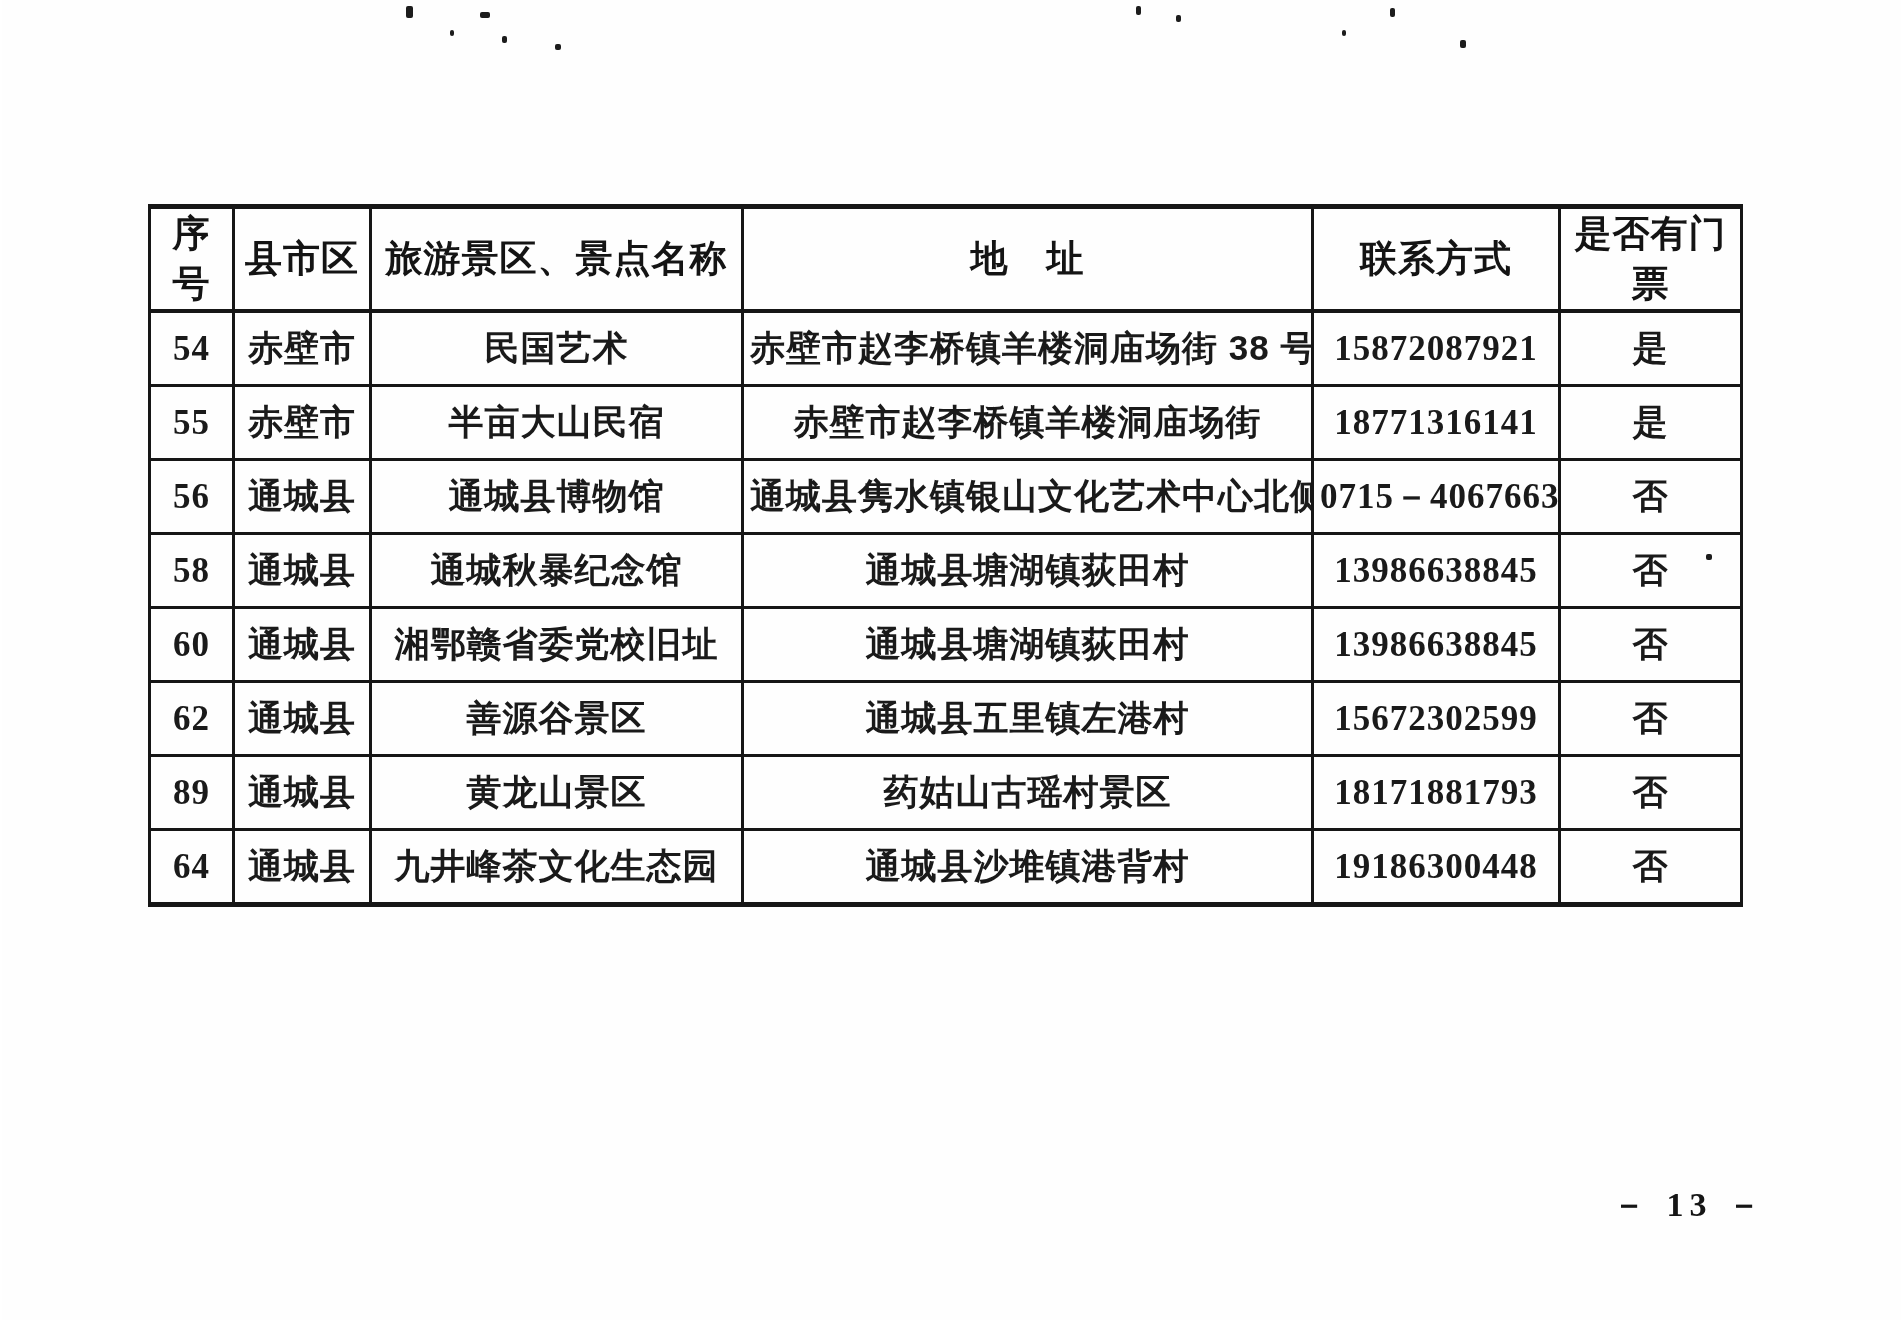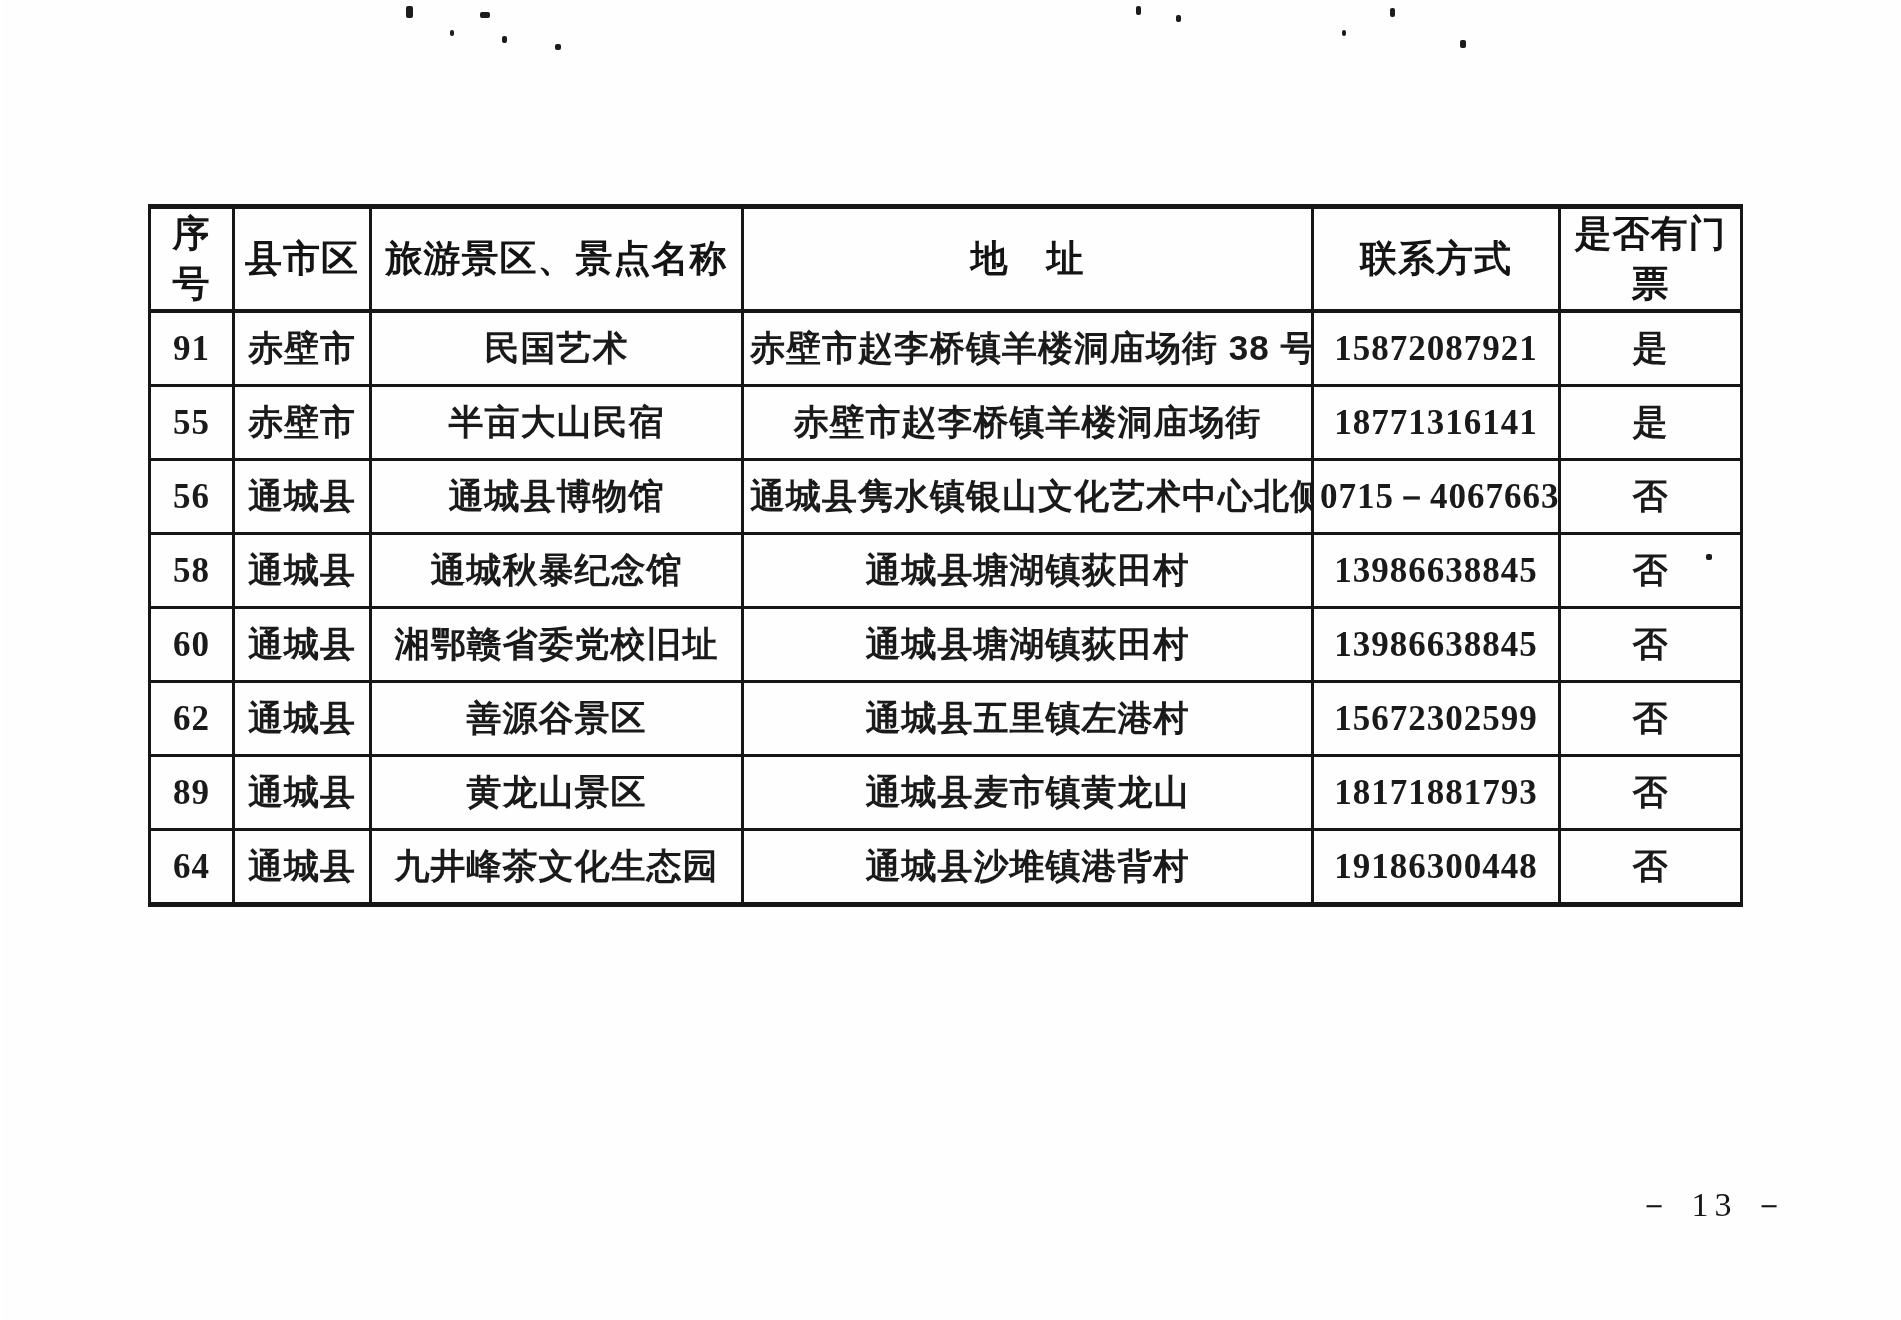--- a/index.html
+++ b/index.html
@@ -53,23 +53,23 @@
   }
   td.num{
     font-family:"Liberation Serif","DejaVu Serif",serif;
     font-size:37px;
     letter-spacing:2px;
   }
   .page-num{
     position:absolute;
     left:1610px;top:1182px;
     width:180px;
-    text-align:right;
+    text-align:left;
     font-family:"Liberation Serif","DejaVu Serif",serif;
-    font-weight:normal;
+    font-weight:bold;
     font-size:34px;
     color:#151515;
     letter-spacing:6px;
     white-space:nowrap;
   }
   .speck{
     position:absolute;
     background:#1c1c1c;
     border-radius:2px;
   }
@@ -106,21 +106,21 @@
         <th>县市区</th>
         <th>旅游景区、景点名称</th>
         <th>地　址</th>
         <th>联系方式</th>
         <th>是否有门票</th>
       </tr>
     </thead>
     <tbody>
 
     <tr>
-          <td class="num">91</td>
+          <td class="num">54</td>
           <td>赤壁市</td>
           <td>民国艺术</td>
           <td>赤壁市赵李桥镇羊楼洞庙场街 38 号</td>
           <td class="num">15872087921</td>
           <td>是</td>
         </tr>
         <tr>
           <td class="num">55</td>
           <td>赤壁市</td>
           <td>半亩大山民宿</td>
@@ -157,21 +157,21 @@
           <td>通城县</td>
           <td>善源谷景区</td>
           <td>通城县五里镇左港村</td>
           <td class="num">15672302599</td>
           <td>否</td>
         </tr>
         <tr>
           <td class="num">89</td>
           <td>通城县</td>
           <td>黄龙山景区</td>
-          <td>通城县麦市镇黄龙山</td>
+          <td>药姑山古瑶村景区</td>
           <td class="num">18171881793</td>
           <td>否</td>
         </tr>
         <tr>
           <td class="num">64</td>
           <td>通城县</td>
           <td>九井峰茶文化生态园</td>
           <td>通城县沙堆镇港背村</td>
           <td class="num">19186300448</td>
           <td>否</td>

